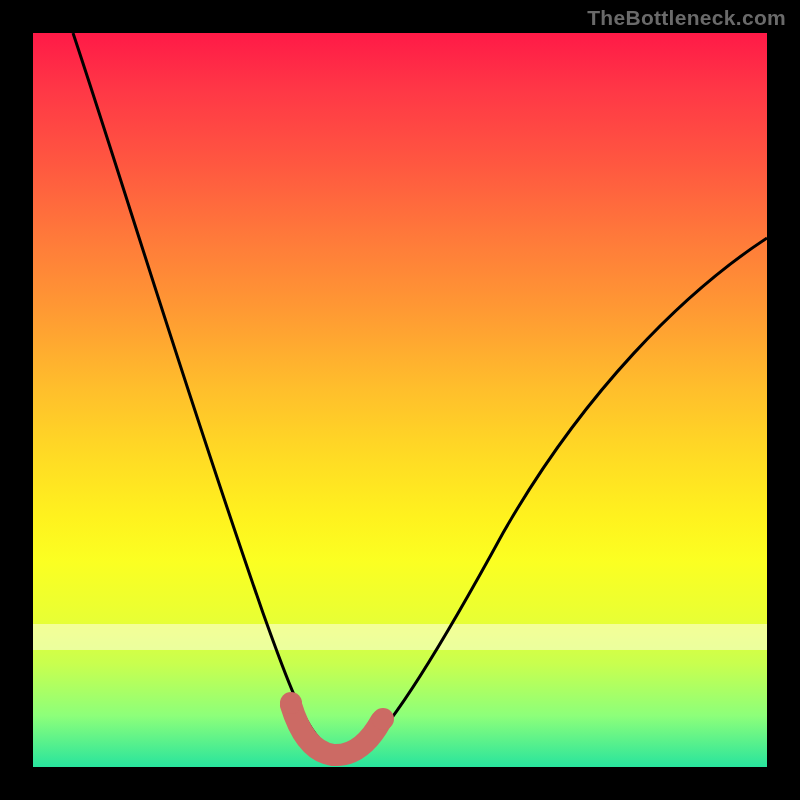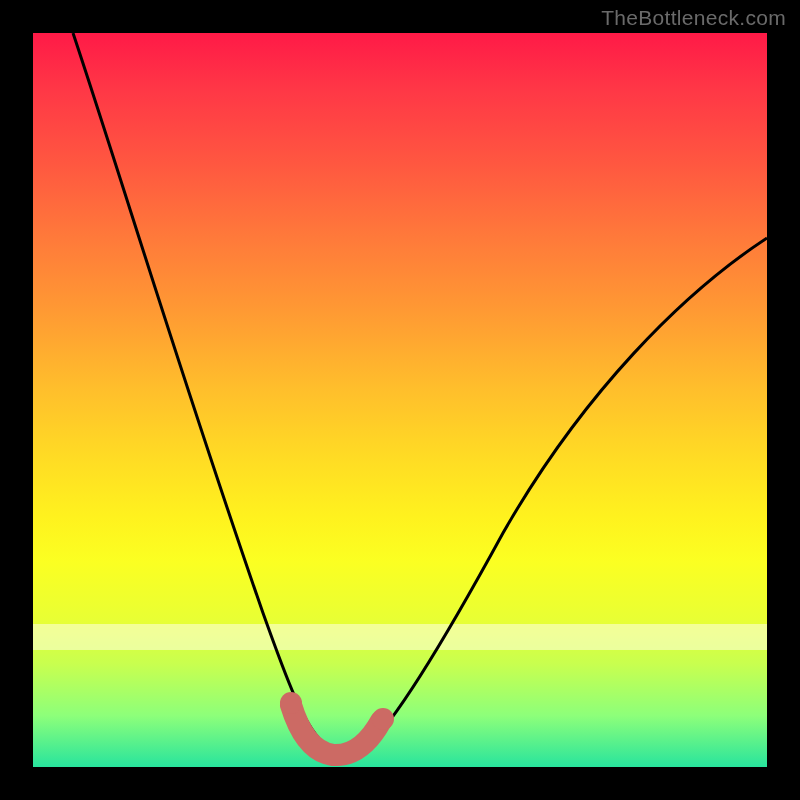--- a/index.html
+++ b/index.html
@@ -62,21 +62,21 @@
     width: 100%;
     height: 100%;
   }
   .watermark {
     position: absolute;
     top: 6px;
     right: 14px;
     color: #6a6a6a;
     font-size: 21px;
     letter-spacing: 0.3px;
-    font-weight: 400;
+    font-weight: 700;
     user-select: none;
   }
 </style>
 </head>
 <body>
 
 <div class="frame">
 
   <div class="watermark">TheBottleneck.com</div>
 

